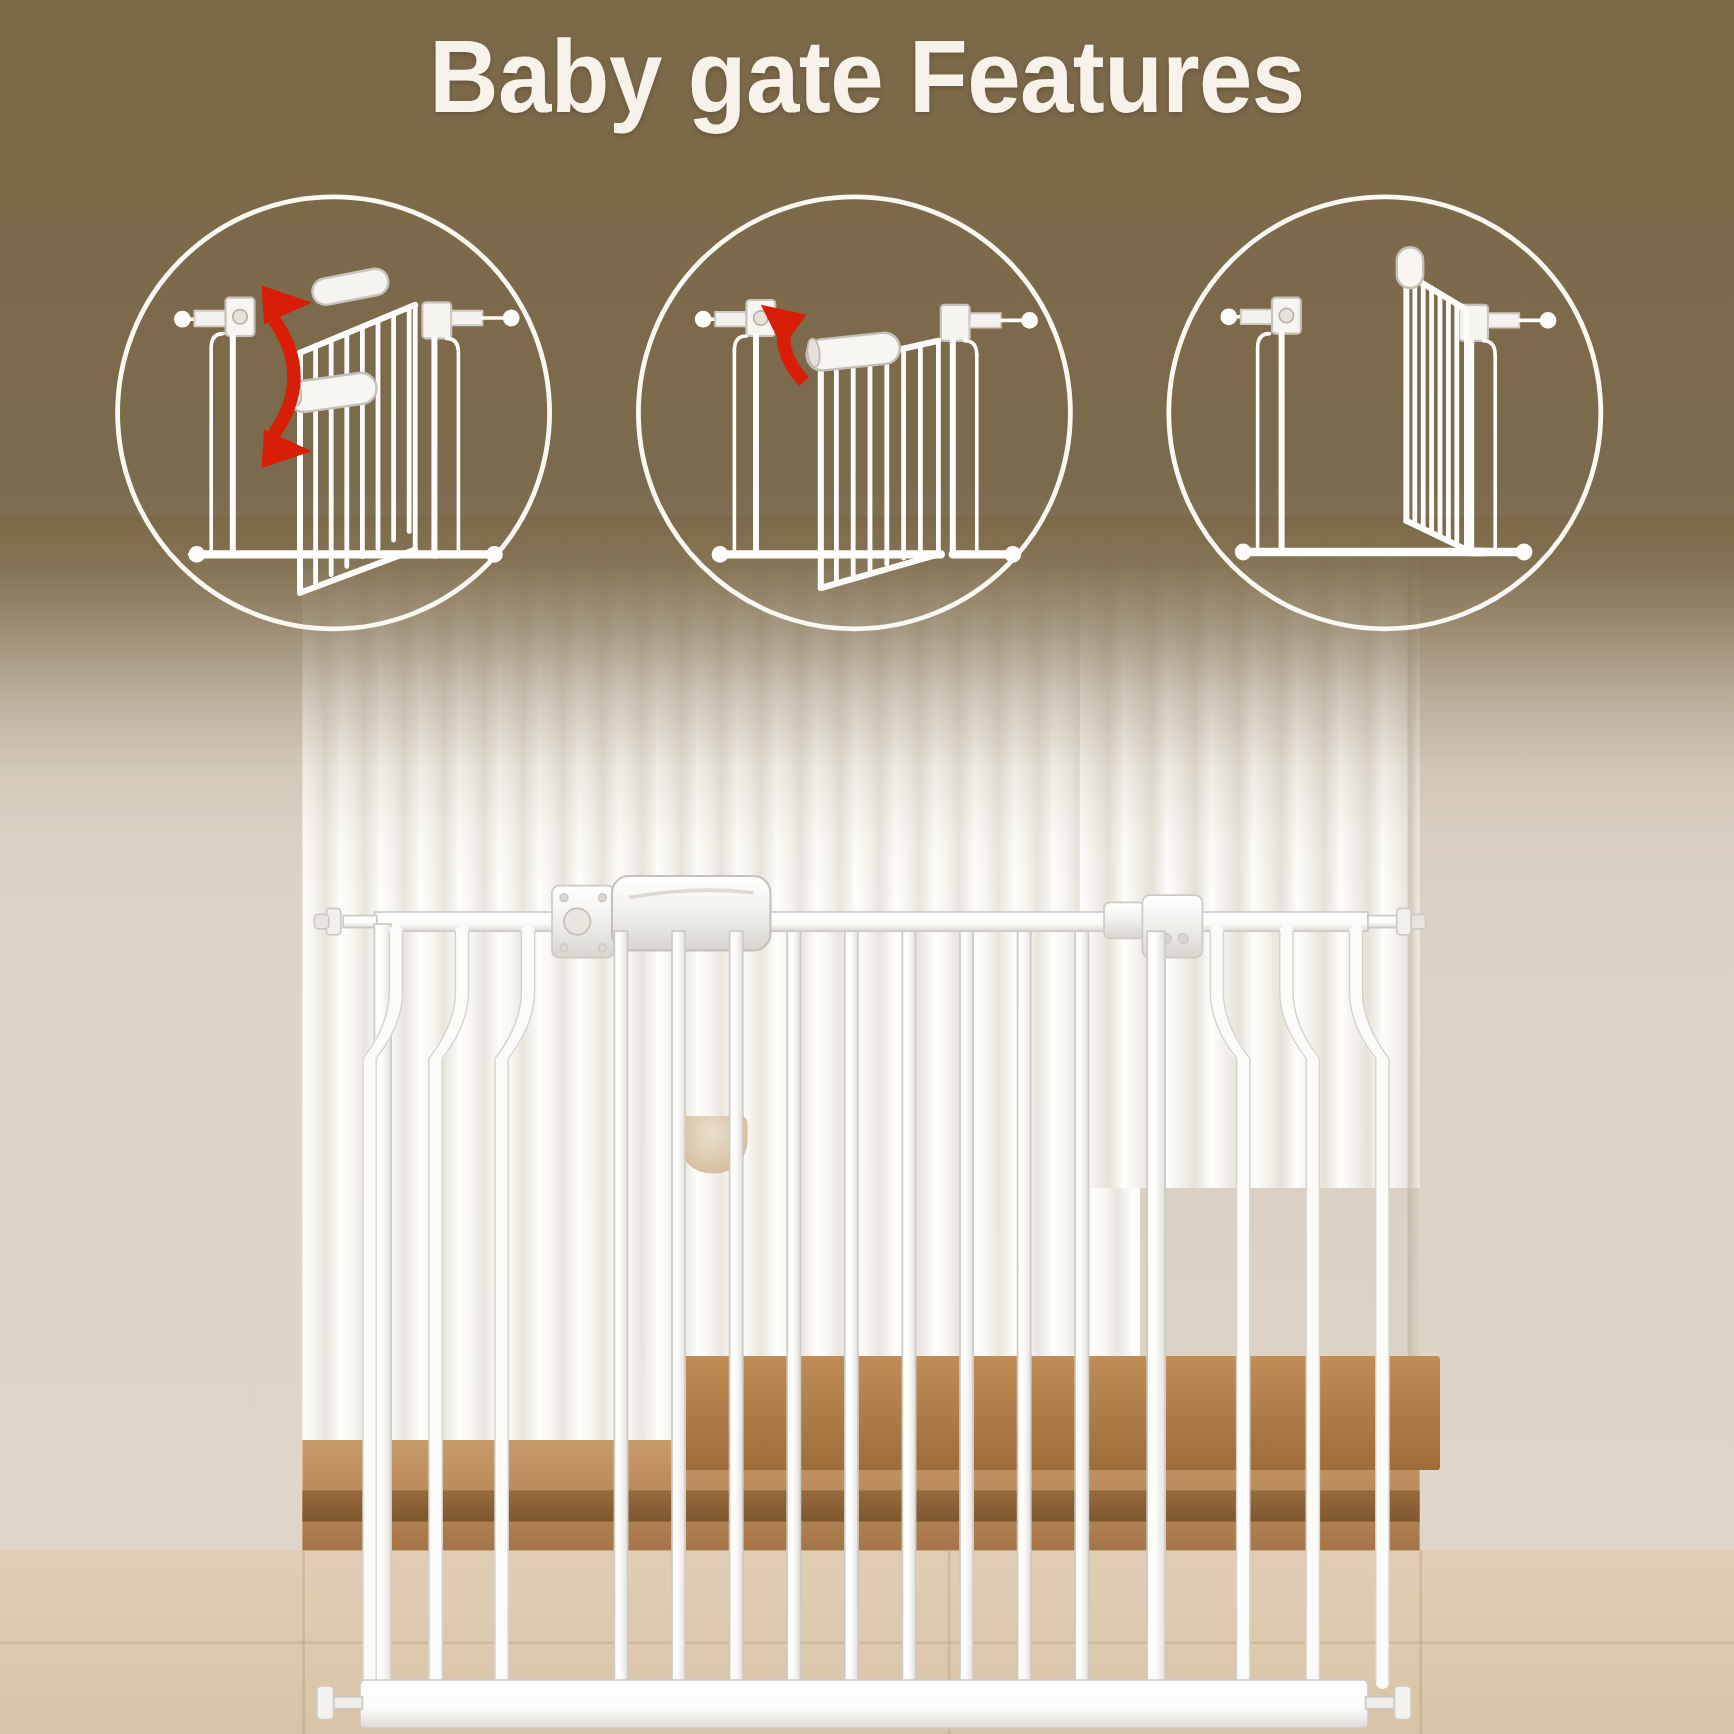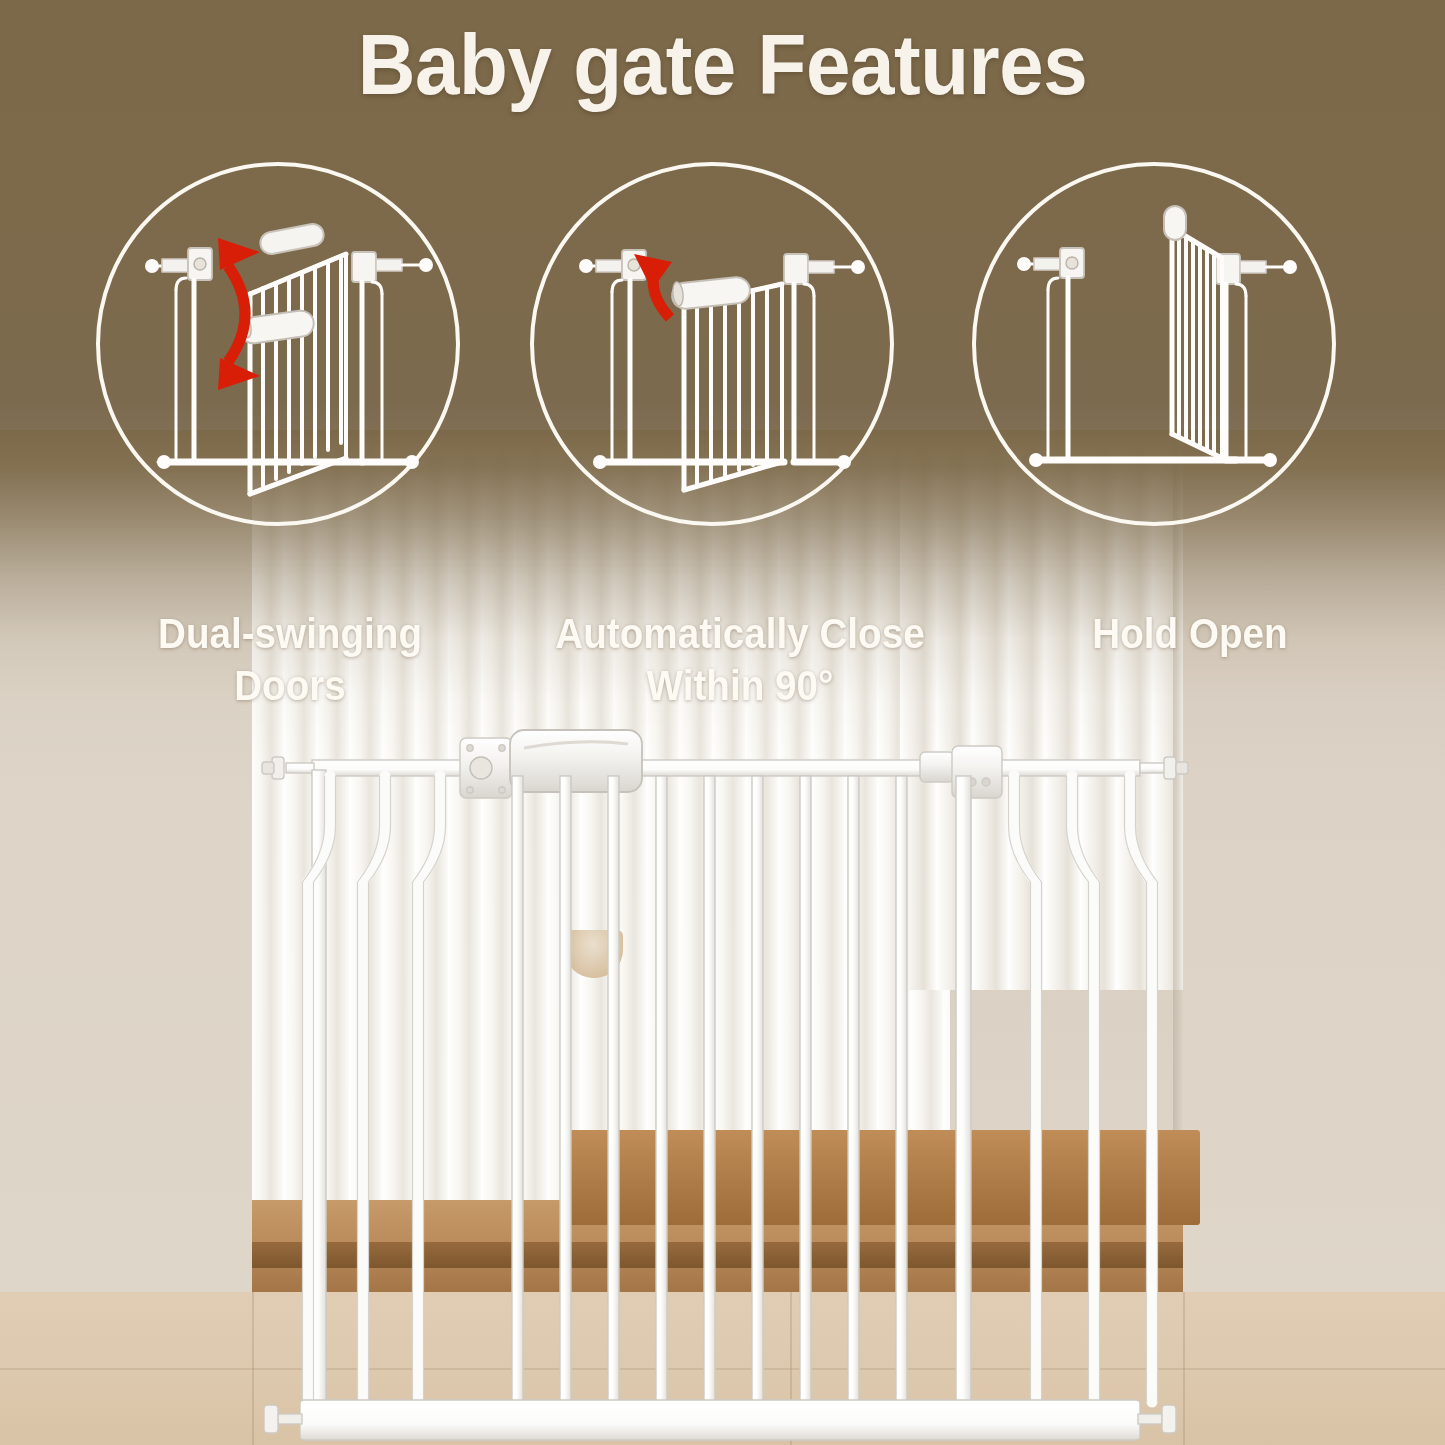--- a/index.html
+++ b/index.html
@@ -466,25 +466,20 @@
           <path d="M238 88 v199"></path>
           <path d="M196 62 L246 92" stroke-width="5"></path>
           <path d="M196 268 L246 292" stroke-width="5"></path>
 
           <rect x="188" y="40" width="22" height="34" rx="11" fill="#f8f6f2" stroke="#c5c0b7" stroke-width="2"></rect>
         </g>
       </svg>
     </div>
   </div>
 
-  <div class="captions">
-    <div class="caption cap1">Dual-swinging Doors</div>
-    <div class="caption cap2">Automatically Close Within 90°</div>
-    <div class="caption cap3">Hold Open</div>
-  </div>
 
   <svg class="gate" viewBox="0 0 1445 1445">
     <defs>
       <linearGradient id="barG" x1="0" y1="0" x2="1" y2="0">
         <stop offset="0%" stop-color="#ffffff"></stop>
         <stop offset="45%" stop-color="#fdfdfc"></stop>
         <stop offset="100%" stop-color="#e2e0dc"></stop>
       </linearGradient>
       <linearGradient id="railG" x1="0" y1="0" x2="0" y2="1">
         <stop offset="0%" stop-color="#ffffff"></stop>

